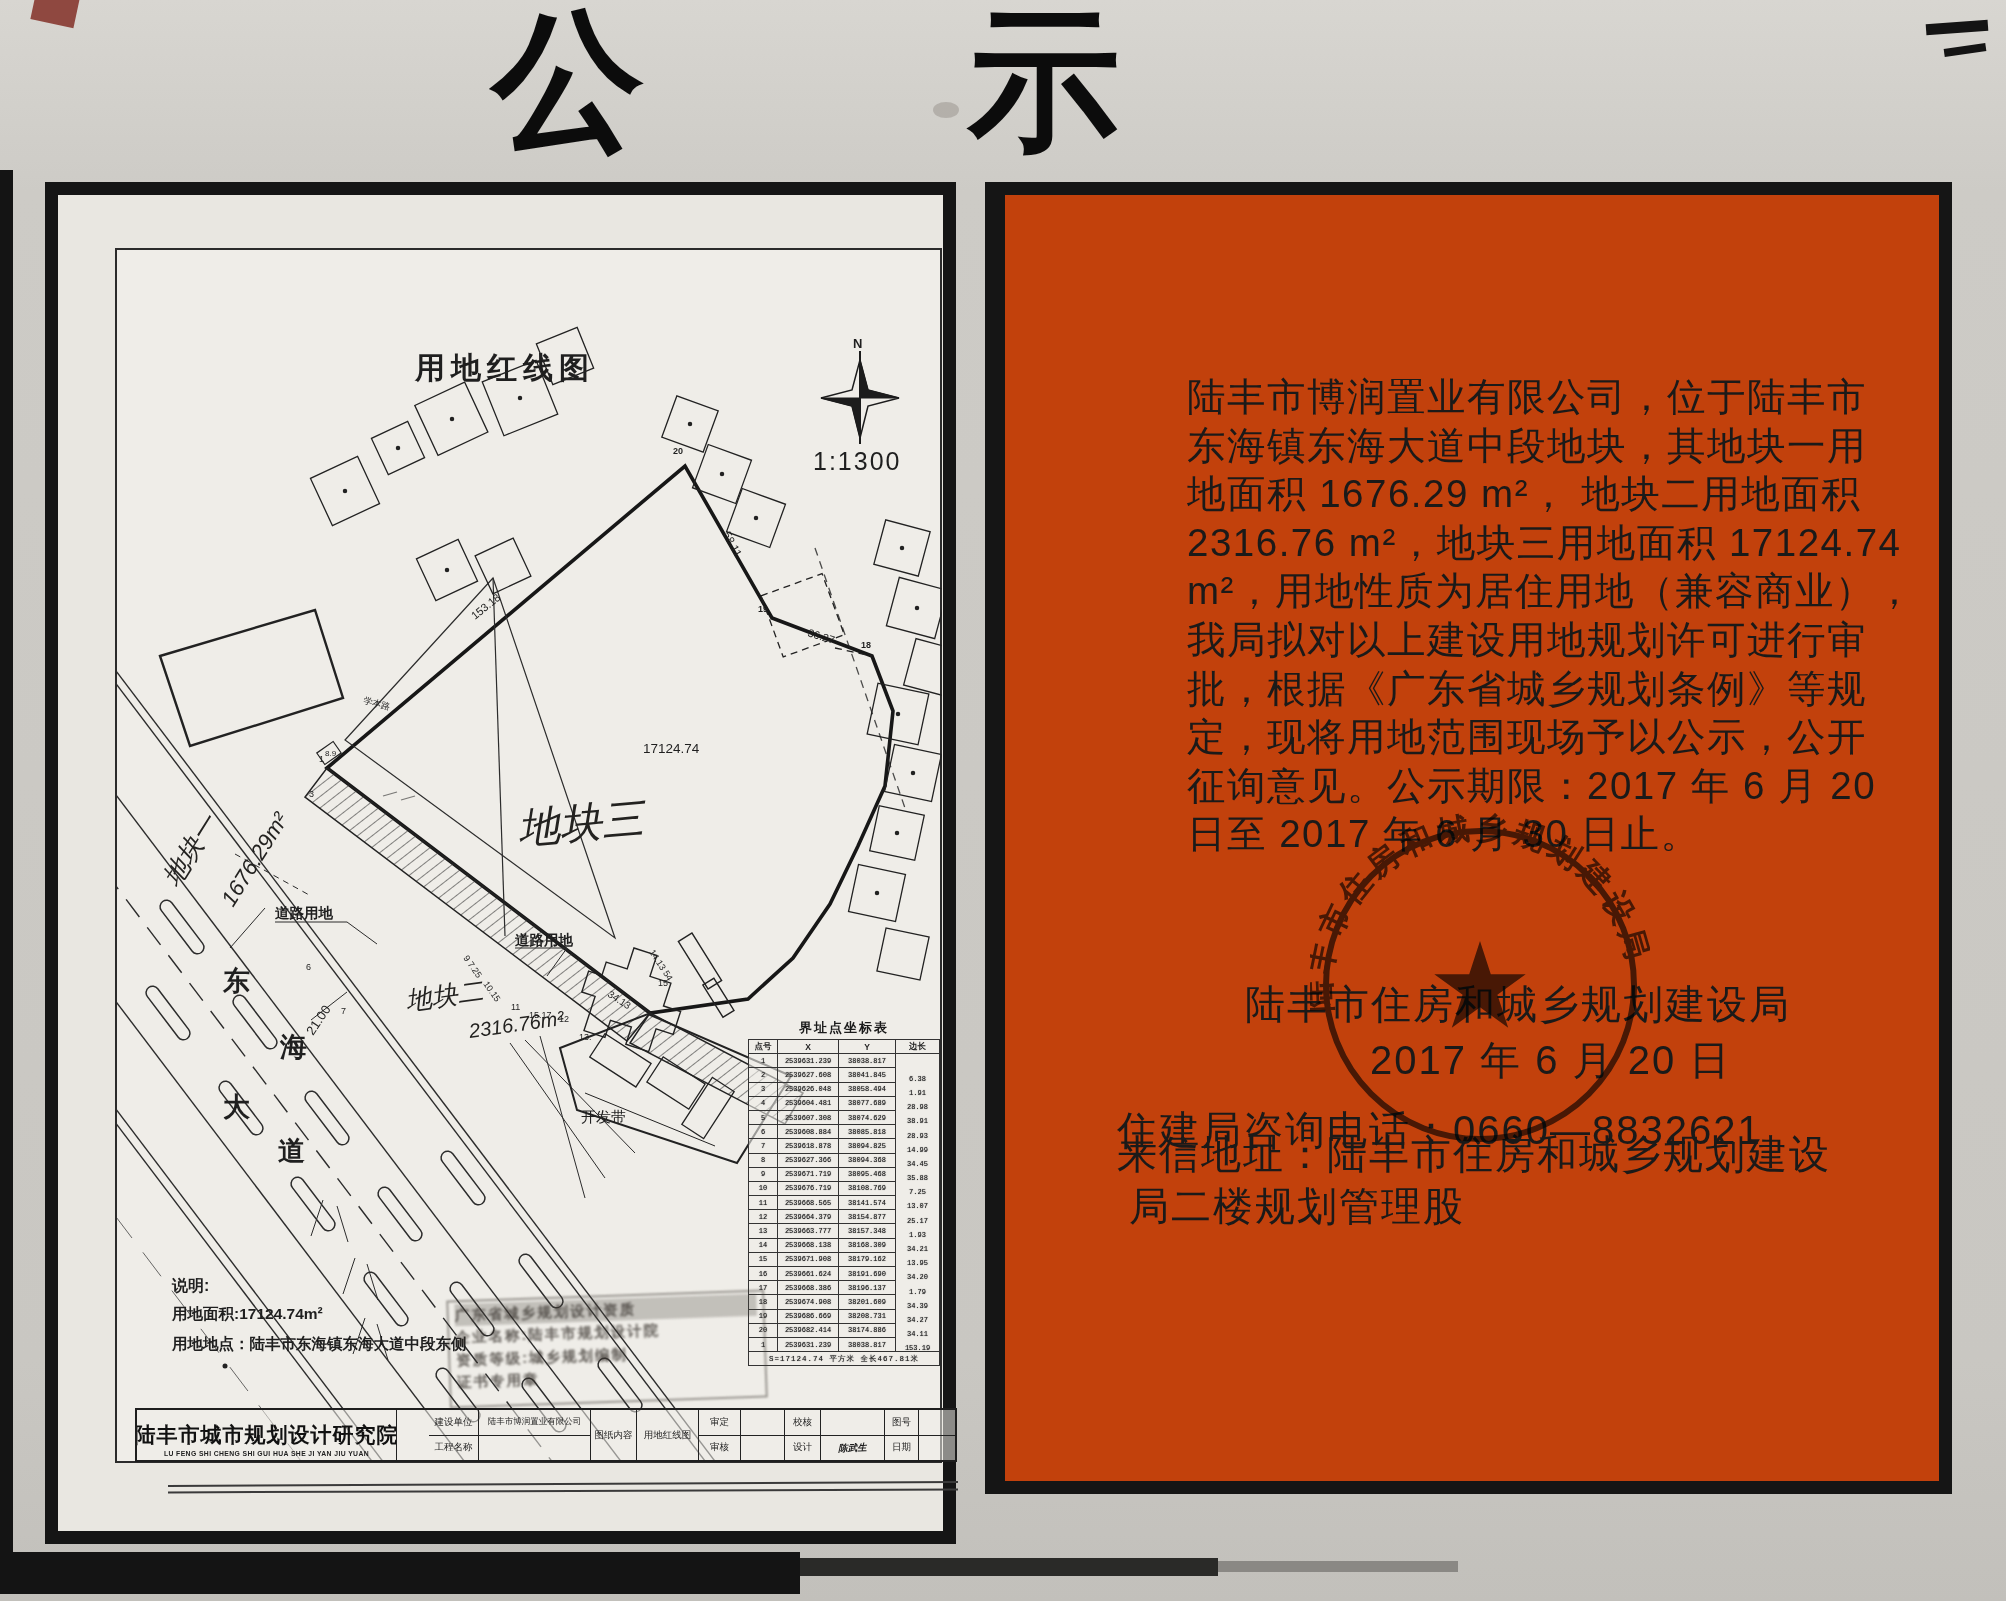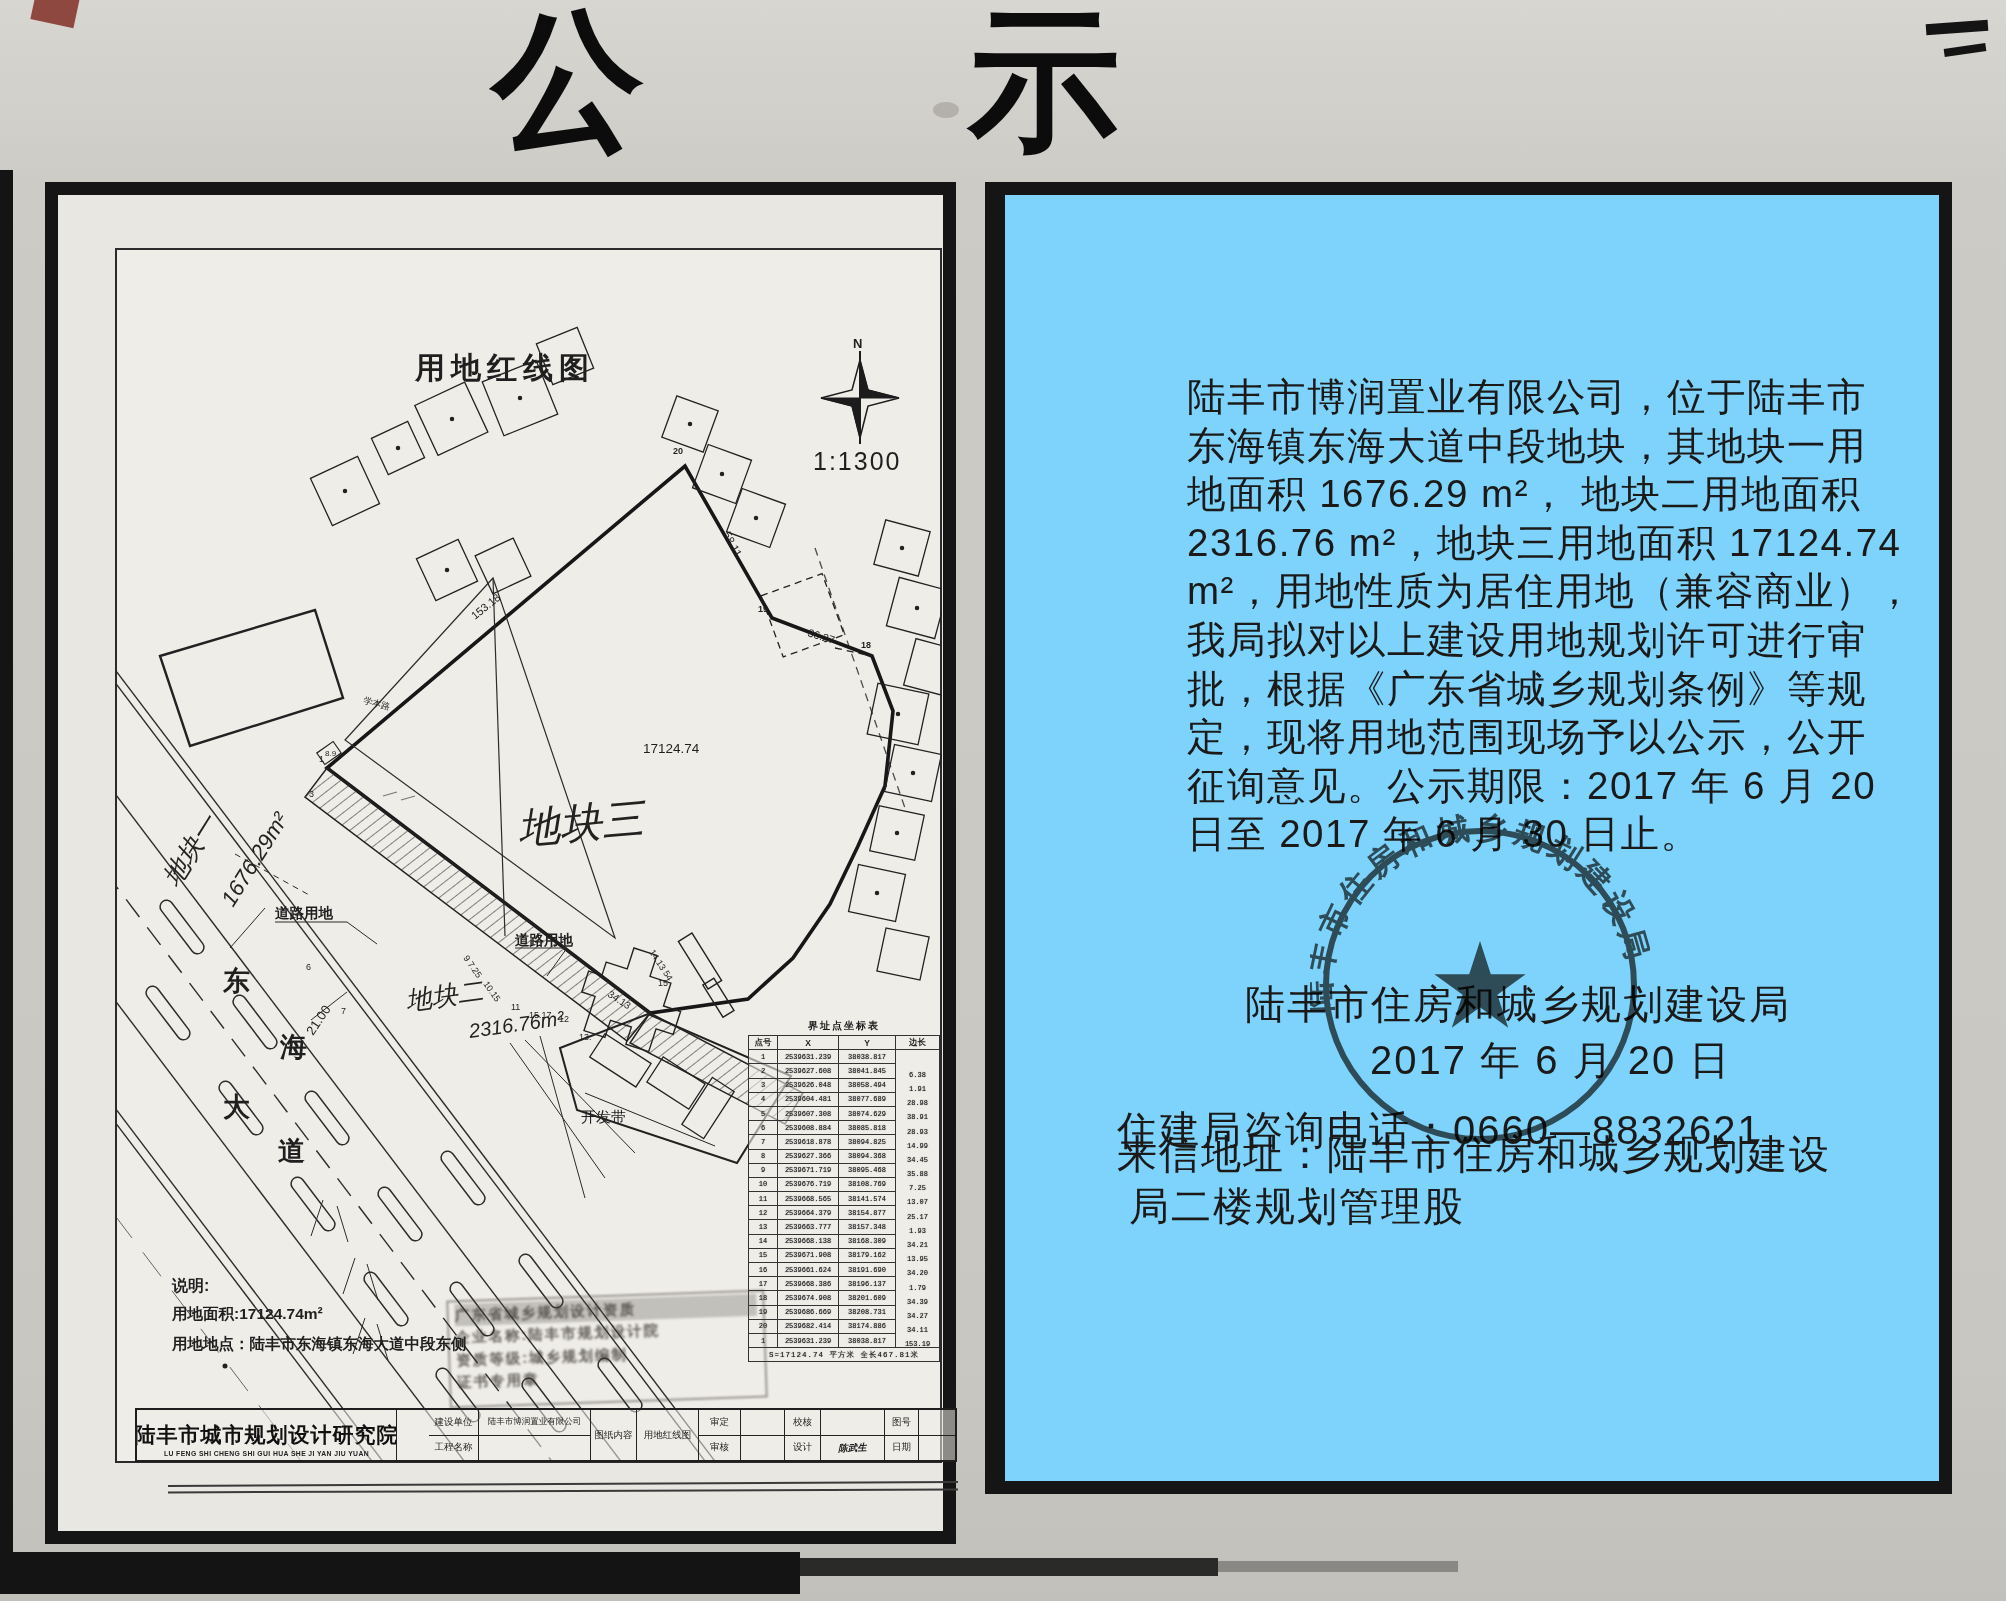--- a/index.html
+++ b/index.html
@@ -7,29 +7,29 @@
     width:2006px;height:1601px;position:relative;overflow:hidden;
     background:linear-gradient(180deg,#d8d6d1 0%,#cdcbc6 12%,#c9c7c2 85%,#c2c0bb 100%);
     font-family:"Liberation Sans", sans-serif;color:#1c1b1a;
   }
   .abs{position:absolute;}
   
   .big-title{font-family:"Liberation Serif", serif;font-weight:900;font-size:152px;color:#0c0c0c;line-height:1;}
   .smudge{background:#9a958f;border-radius:50%;opacity:.55;}
   
   .frame{background:#e9e7e1;border:13px solid #151515;box-sizing:border-box;}
-  #frame-right{border-left-width:20px;background:#7dd3fc;}
+  #frame-right{border-left-width:20px;background:#c2410c;}
   
   #sheet-border{border:2px solid #2b2b2b;box-sizing:border-box;background:#efede8;}
   #map-svg text{fill:#1f1f1f;}
   .hand{font-style:italic;fill:#232220 !important;}
   .tinylbl{font-size:9px;}
   
   #coord-table{width:192px;font-size:7.5px;color:#242424;}
-  #coord-table .ctitle{text-align:center;font-weight:bold;font-size:10px;letter-spacing:2px;margin-bottom:2px;color:#1b1b1b;}
+  #coord-table .ctitle{text-align:center;font-weight:bold;font-size:13px;letter-spacing:2px;margin-bottom:2px;color:#1b1b1b;}
   #coord-table table{border-collapse:collapse;width:100%;background:rgba(238,236,231,.6);}
   #coord-table th,#coord-table td{border:1px solid #333;padding:0 1px;height:13.2px;text-align:center;
     font-family:"Liberation Mono", monospace;font-size:7px;text-shadow:0 0 1px #555;white-space:nowrap;overflow:hidden;}
   #coord-table th{font-family:"Liberation Sans", sans-serif;font-weight:bold;font-size:8.5px;text-shadow:none;}
   #coord-table td.len{position:relative;top:18px;border-top:none;border-bottom:none;}
   #coord-table .tfoot{font-size:7.5px;letter-spacing:1px;}
   
   #title-block{display:flex;border:2.5px solid #1e1e1e;box-sizing:border-box;background:rgba(238,236,231,.55);}
   #title-block .col{border-right:1.5px solid #222;display:flex;flex-direction:column;box-sizing:border-box;}
   #title-block .col:last-child{border-right:none;}

